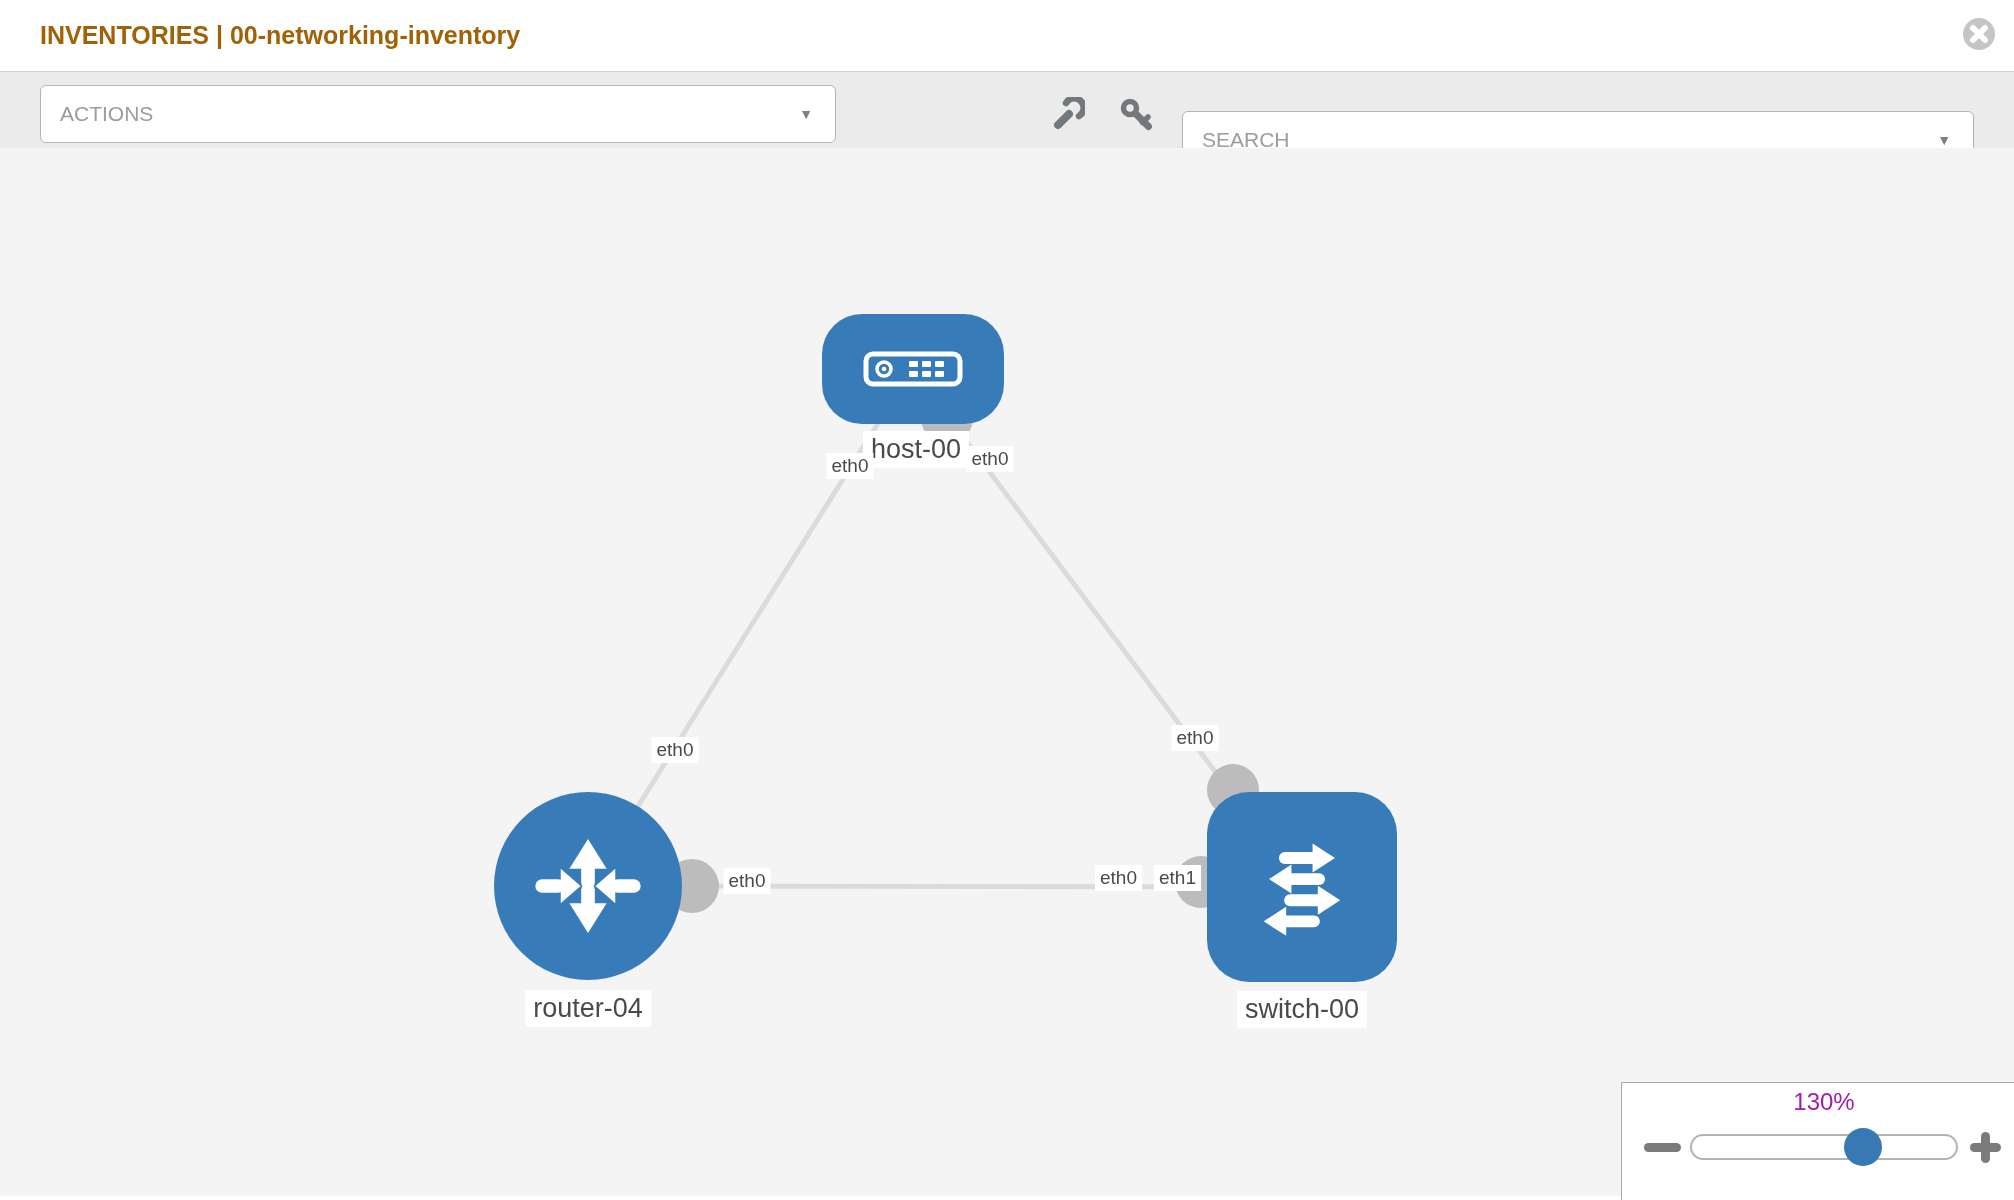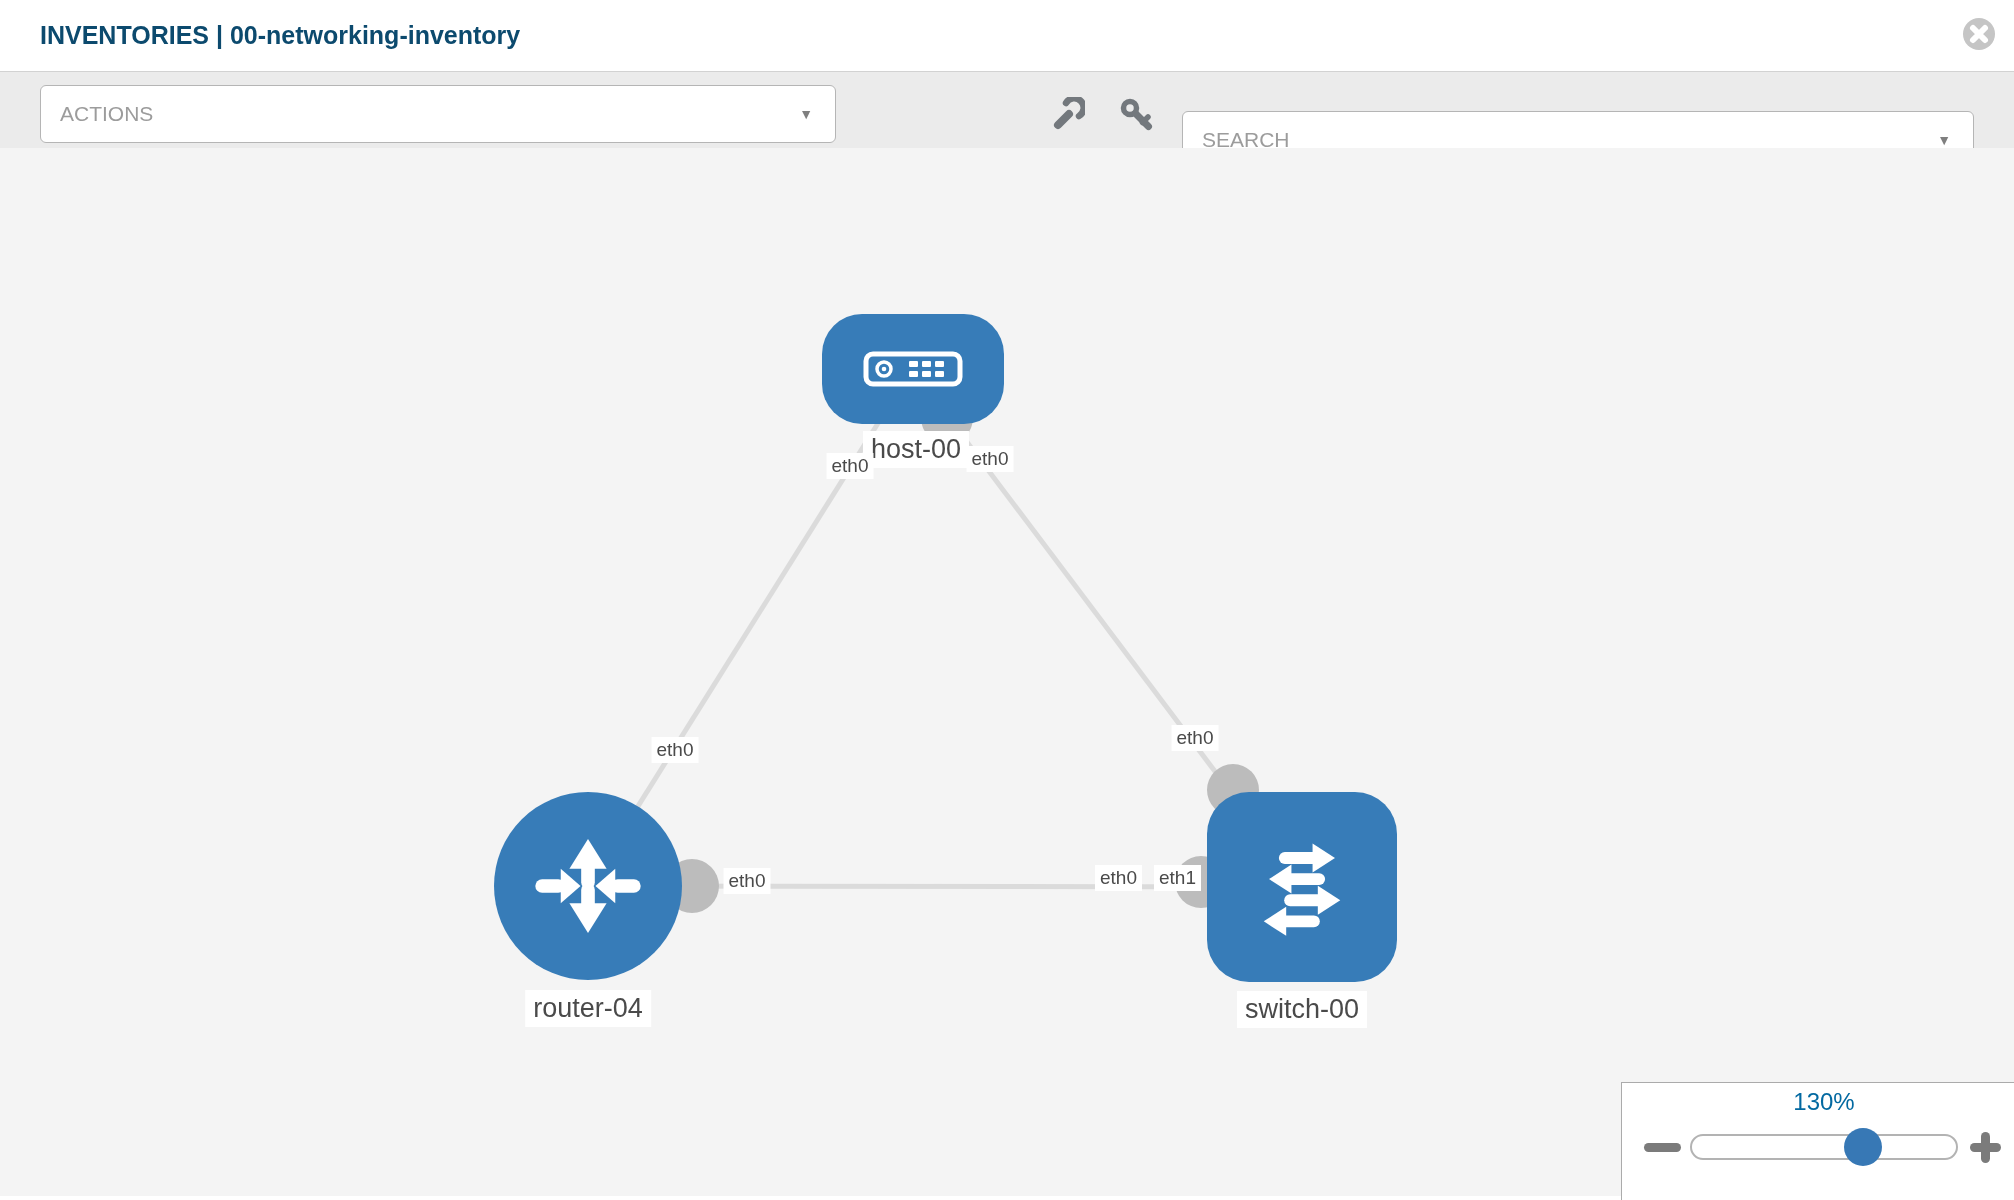--- a/index.html
+++ b/index.html
@@ -3,21 +3,21 @@
 <meta charset="utf-8">
 <style>
   * { margin:0; padding:0; box-sizing:border-box; }
   html,body { width:2014px; height:1200px; }
   body { font-family:"Liberation Sans", sans-serif; background:#ffffff; position:relative; overflow:hidden; }
   #page { position:absolute; inset:0; width:2014px; height:1200px; }
 
   
   .header { position:absolute; left:0; top:0; width:2014px; height:71px; background:#ffffff; }
   .header-title { position:absolute; left:40px; top:0; height:71px; line-height:71px;
-                  font-size:25px; font-weight:bold; color:#0c4a6e; }
+                  font-size:25px; font-weight:bold; color:#a16207; }
   .close-btn { position:absolute; right:18px; top:17px; width:34px; height:34px; cursor:pointer; }
 
   
   .toolbar { position:absolute; left:0; top:71px; width:2014px; height:81px; background:#ebebeb;
              border-top:1px solid #d2d2d2; border-bottom:1px solid #c6c6c6; }
   .select-box { position:absolute; top:13px; height:58px; background:#ffffff;
                 border:1px solid #b5b5b5; border-radius:6px; cursor:pointer; }
   .select-box .sel-label { position:absolute; left:19px; top:0; height:56px; line-height:56px;
                            font-size:21px; color:#9c9c9c; }
   .select-box .caret { position:absolute; right:22px; top:0; height:56px; line-height:56px;
@@ -39,21 +39,21 @@
 
   .chip { position:absolute; background:#ffffff; color:#4a4a4a; white-space:nowrap; }
   .name-chip { font-size:27px; padding:3px 8px; transform:translateX(-50%); }
   .eth-chip  { font-size:19px; padding:2px 5px; }
   .center-x  { transform:translateX(-50%); }
 
   
   .zoom-panel { position:absolute; left:1621px; top:1082px; width:394px; height:119px;
                 background:#ffffff; border:1px solid #ababab; }
   .zoom-level { position:absolute; left:1690px; top:1088px; width:268px; text-align:center;
-                font-size:24px; color:#0369a1; }
+                font-size:24px; color:#a21caf; }
   .zoom-minus { position:absolute; left:1644px; top:1143px; width:37px; height:9px;
                 background:#7b7b7b; border-radius:5px; cursor:pointer; }
   .zoom-plus  { position:absolute; left:1970px; top:1132px; width:31px; height:31px; cursor:pointer; }
   .zoom-plus .pbar-h { position:absolute; left:0; top:11px; width:31px; height:9px; background:#7b7b7b; border-radius:5px; }
   .zoom-plus .pbar-v { position:absolute; left:11px; top:0; width:9px; height:31px; background:#7b7b7b; border-radius:5px; }
   .zoom-track { position:absolute; left:1690px; top:1134px; width:268px; height:26px;
                 background:#ffffff; border:2px solid #b3b3b3; border-radius:13px; cursor:pointer; }
   .zoom-thumb { position:absolute; left:1844px; top:1128px; width:38px; height:38px;
                 background:#3778b5; border-radius:50%; cursor:grab; }
 </style>

